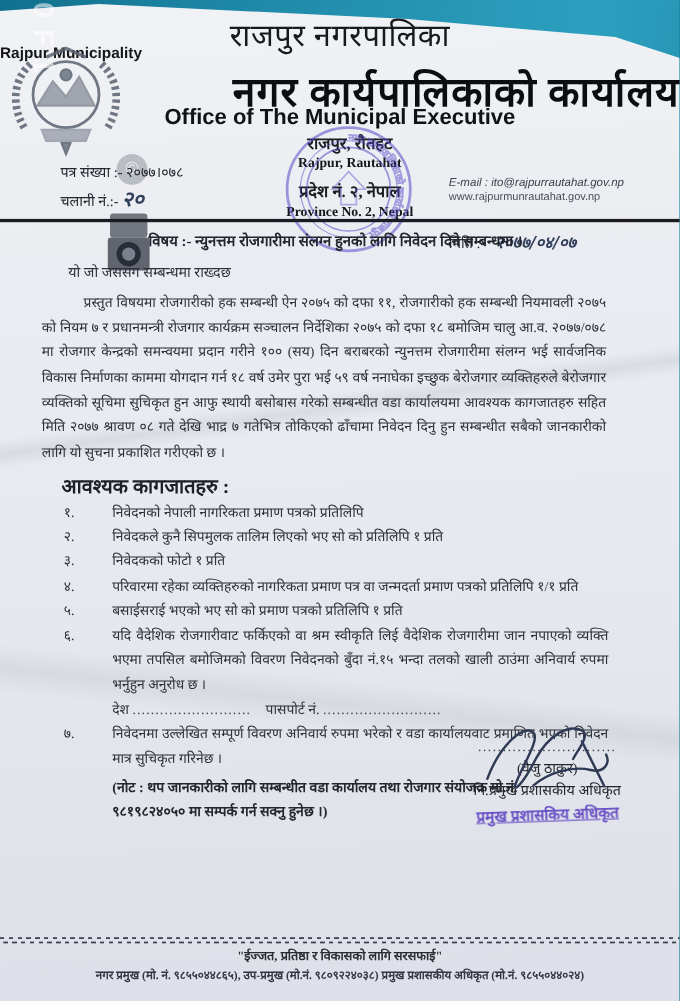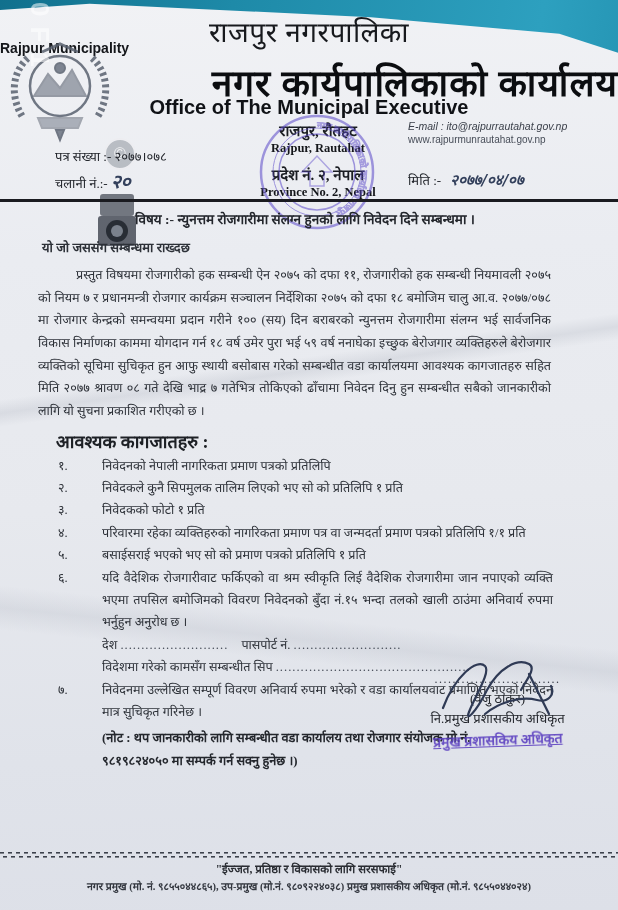--- a/index.html
+++ b/index.html
@@ -21,33 +21,33 @@
   .h-np1{left:0;right:0;top:12px;text-align:center;font-size:28px;letter-spacing:.5px;color:#17191d;}
   .h-en1{left:0;right:0;top:40px;text-align:left;font-size:14px;font-weight:bold;color:#14161a;}
   .h-np2{left:30px;right:0;top:56px;text-align:right;font-size:37px;font-weight:bold;color:#0b0d10;letter-spacing:1px;}
   .h-en2{left:0;right:0;top:96px;text-align:center;font-size:20px;font-weight:bold;color:#101216;}
   
   .addr{left:218px;top:122px;width:200px;text-align:center;line-height:1.25;}
   .addr .a-np{font-size:15px;font-weight:bold;color:#1a1d22;}
   .addr .a-en{font-size:12.5px;font-weight:bold;color:#14161a;}
   
   .contact{left:408px;top:120px;width:205px;text-align:left;}
-  .email{font-style:italic;font-size:10.5px;color:#3c414b;}
+  .email{font-style:italic;font-size:10.5px;color:#3c414b;margin-top:40px;}
   .web{font-size:10px;color:#474d58;margin-top:2px;}
   .daterow{margin-top:24px;font-size:13px;color:#23262c;}
   .hand{font-family:"DejaVu Serif","Liberation Serif",serif;color:#33405c;font-style:italic;font-weight:bold;margin-top:28px;}
   
   .meta{left:55px;top:147px;font-size:13px;line-height:1.55;color:#23262c;}
   .meta .hand-big{font-size:19px;}
   
   .rule{left:0;top:199px;width:618px;height:3px;background:#1a1b20;}
   
   .docbody{left:0;top:206px;width:569px;}
   .subject{margin:4px 0 10px 135px;font-size:13.5px;font-weight:bold;color:#23262c;}
-  .salutation{margin:2px 0 8px 42px;font-size:13px;color:#2d3138;font-weight:bold;}
+  .salutation{margin:2px 0 8px 62px;font-size:13px;color:#2d3138;}
   .para{margin:6px 18px 4px 38px;font-size:12.6px;line-height:1.8;text-align:justify;
         text-indent:38px;color:#2d3138;}
   .docs-head{margin:6px 0 2px 56px;font-size:18px;font-weight:bold;color:#1d2025;}
   ol.docs{margin:0;padding:0;list-style:none;}
   ol.docs li{display:flex;margin:0 16px 0 58px;font-size:12.6px;line-height:1.78;color:#2d3138;}
   ol.docs .num{width:44px;flex:0 0 44px;}
   ol.docs .txt{flex:1;text-align:justify;}
   .filllines{margin:0 16px 0 102px;font-size:12.6px;line-height:1.78;color:#2d3138;}
   .dots{letter-spacing:1px;color:#4a505b;}
   .note{margin:4px 40px 0 102px;font-size:12.8px;font-weight:bold;line-height:1.75;color:#24272d;}
@@ -182,24 +182,20 @@
         <span class="num">६.</span>
         <span class="txt">यदि वैदेशिक रोजगारीवाट फर्किएको वा श्रम स्वीकृति लिई वैदेशिक रोजगारीमा जान नपाएको व्यक्ति भएमा तपसिल बमोजिमको विवरण निवेदनको बुँदा नं.१५ भन्दा तलको खाली ठाउंमा अनिवार्य रुपमा भर्नुहुन अनुरोध छ ।</span>
       </li>
     </ol>
     <div class="filllines">
       <span>देश</span>
       <span class="dots">..........................</span>
       <span style="margin-left:10px">पासपोर्ट नं.</span>
       <span class="dots">..........................</span>
     </div>
-    <div class="filllines">
-      <span>विदेशमा गरेको कामसँग सम्बन्धीत सिप</span>
-      <span class="dots">...............................................</span>
-    </div>
     <ol class="docs">
       <li>
         <span class="num">७.</span>
         <span class="txt">निवेदनमा उल्लेखित सम्पूर्ण विवरण अनिवार्य रुपमा भरेको र वडा कार्यालयवाट प्रमाणित भएको निवेदन मात्र सुचिकृत गरिनेछ ।</span>
       </li>
     </ol>
     <div class="note">(नोट : थप जानकारीको लागि सम्बन्धीत वडा कार्यालय तथा रोजगार संयोजक मो.नं. ९८१९८२४०५० मा सम्पर्क गर्न सक्नु हुनेछ ।)</div>
   </div>
 
   <div class="abs sig np">

